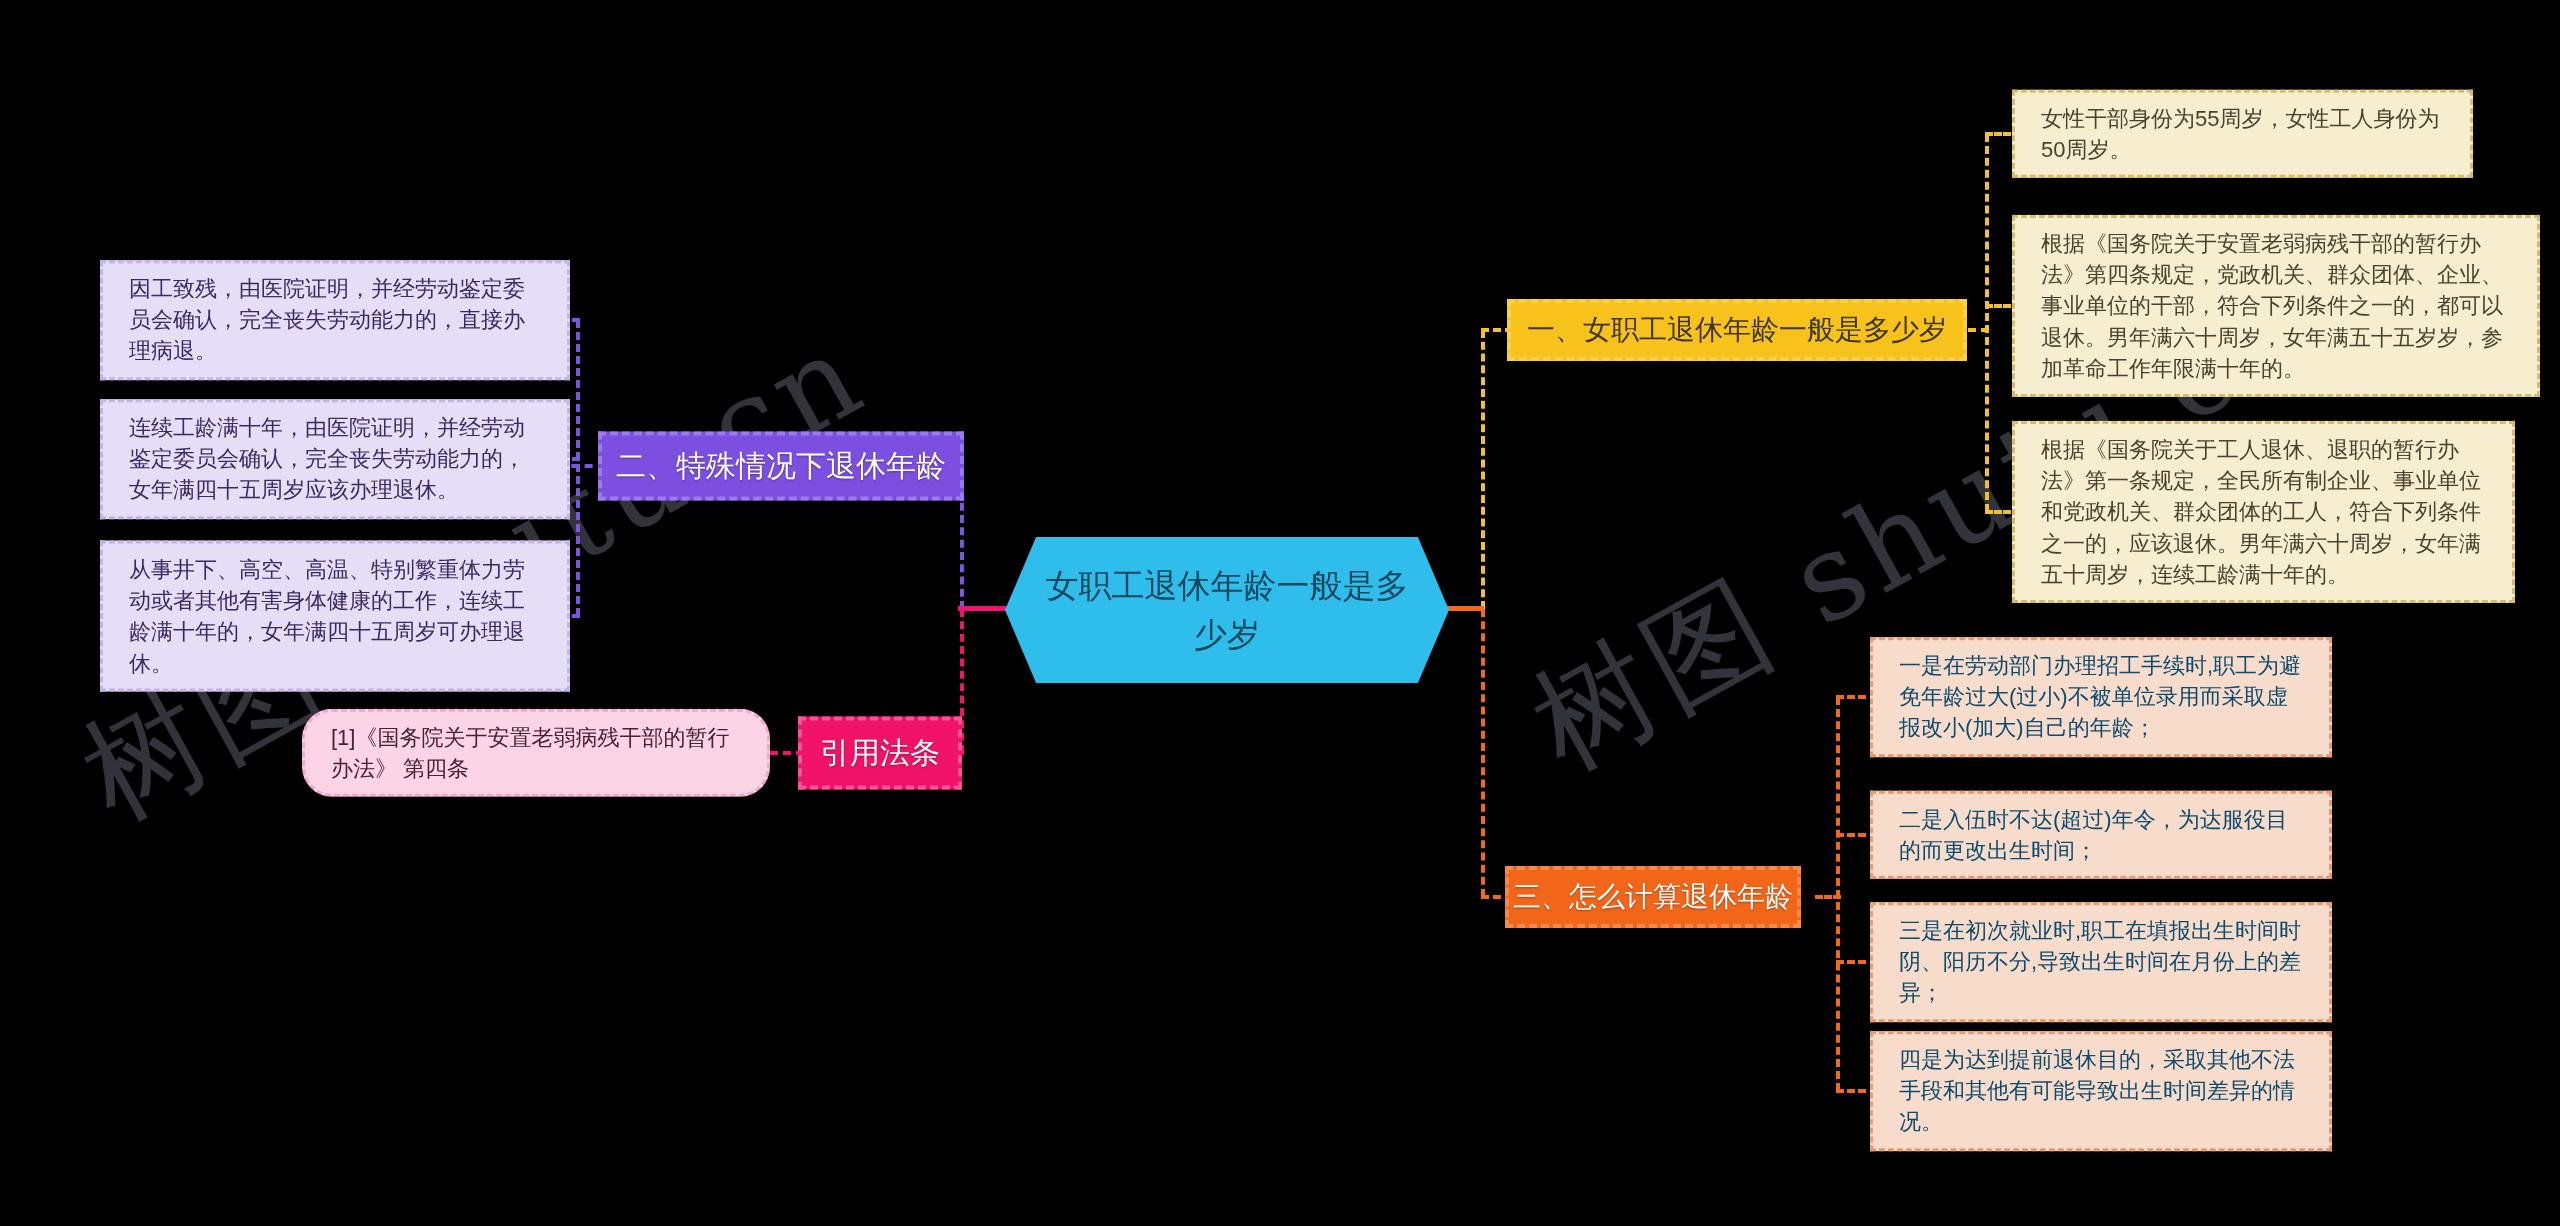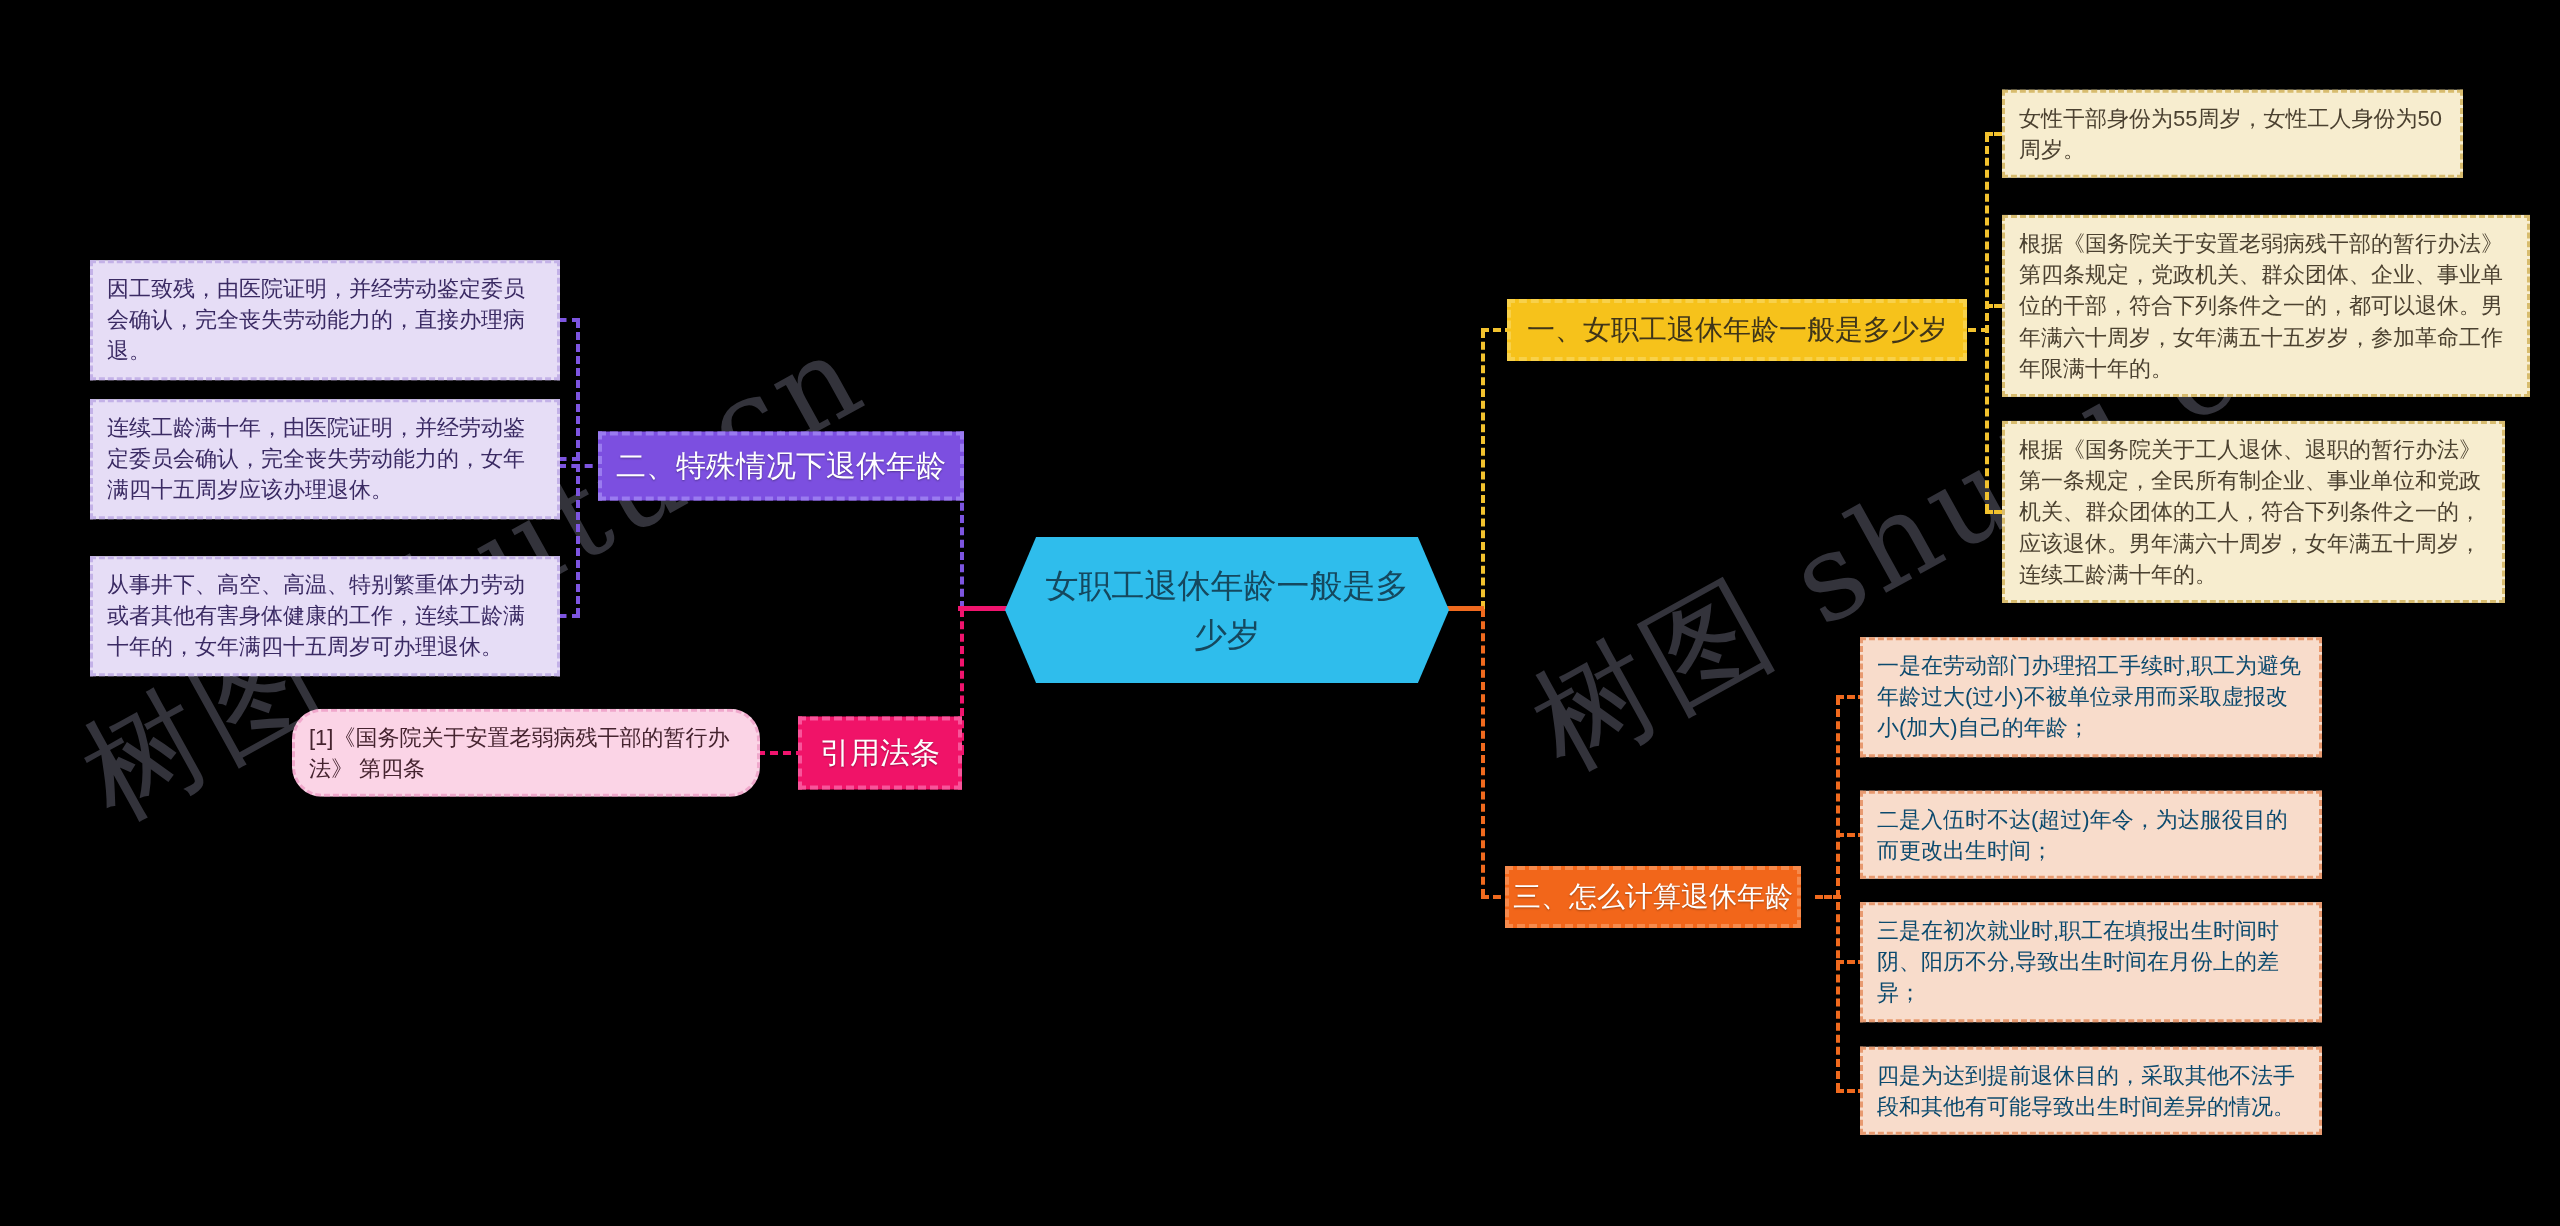--- a/index.html
+++ b/index.html
@@ -18,21 +18,21 @@
   .hline{position:absolute;height:0;border-top:4px dashed;z-index:2;}
   .vline{position:absolute;width:0;border-left:4px dashed;z-index:2;}
   .solidline{position:absolute;height:5px;z-index:2;}
   .c-purple{border-color:#7D55E0;}
   .c-pink{border-color:#F0146E;}
   .c-yellow{border-color:#F2C22E;}
   .c-orange{border-color:#F06A1E;}
   
   .leaf{
     position:absolute;transform:translateY(-50%);box-sizing:border-box;
-    font-size:22px;line-height:1.42;padding:10px 14px;z-index:3;text-align:left;
+    font-size:22px;line-height:1.42;padding:10px 26px;z-index:3;text-align:left;margin-left:10px;
   }
   .lavender{left:90px;width:470px;background:#E6DDF6;border:3px dashed #C4B2E8;color:#3A2A63;}
   .pinkleaf{left:292px;width:468px;background:#FBD4E6;border:3px dashed #F0A8CC;color:#45232F;}
   .cream{left:2002px;background:#F7EDCF;border:3px dashed #D8BC6E;color:#4B4130;}
   .peach{left:1860px;width:462px;background:#F8DCCB;border:3px dashed #E89A70;color:#0c4a6e;}
   
   .node{
     position:absolute;transform:translateY(-50%);box-sizing:border-box;z-index:4;
     white-space:nowrap;text-align:center;
   }

